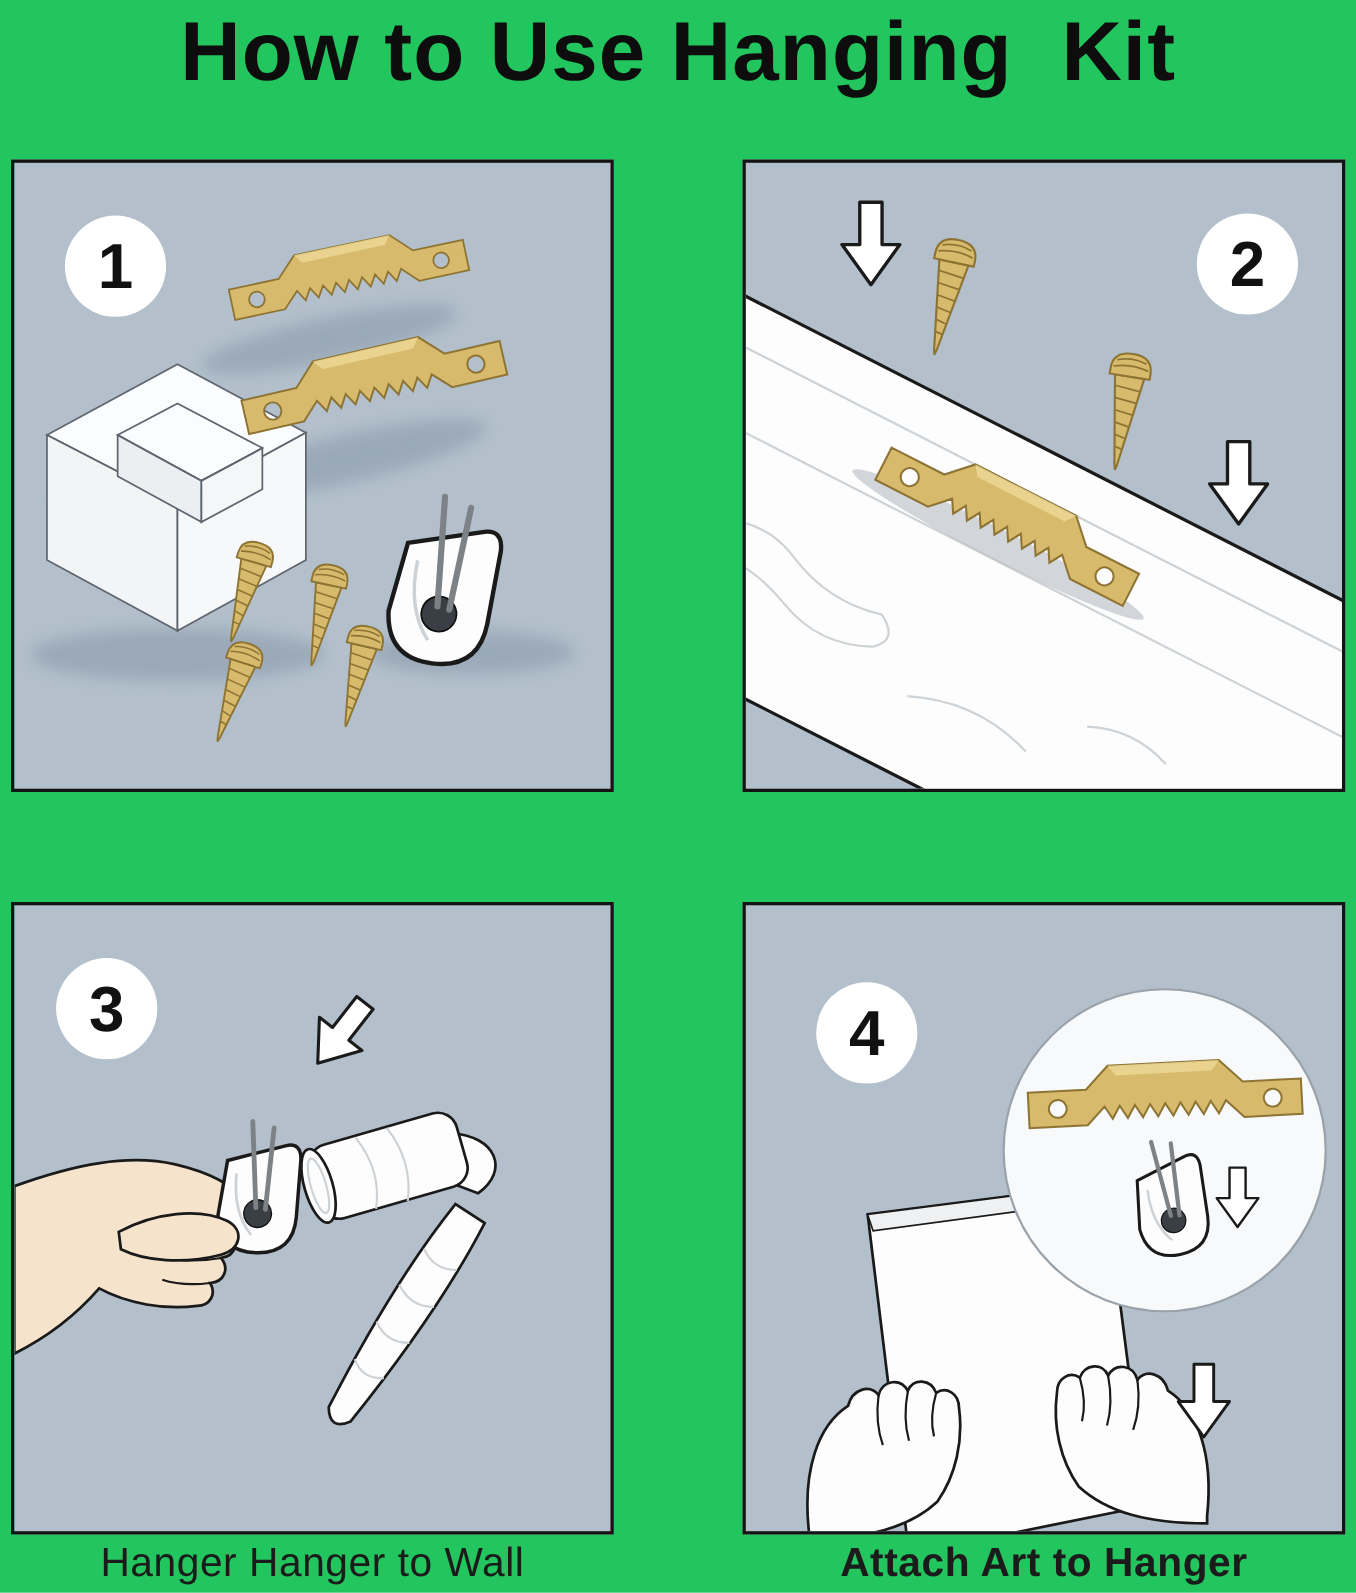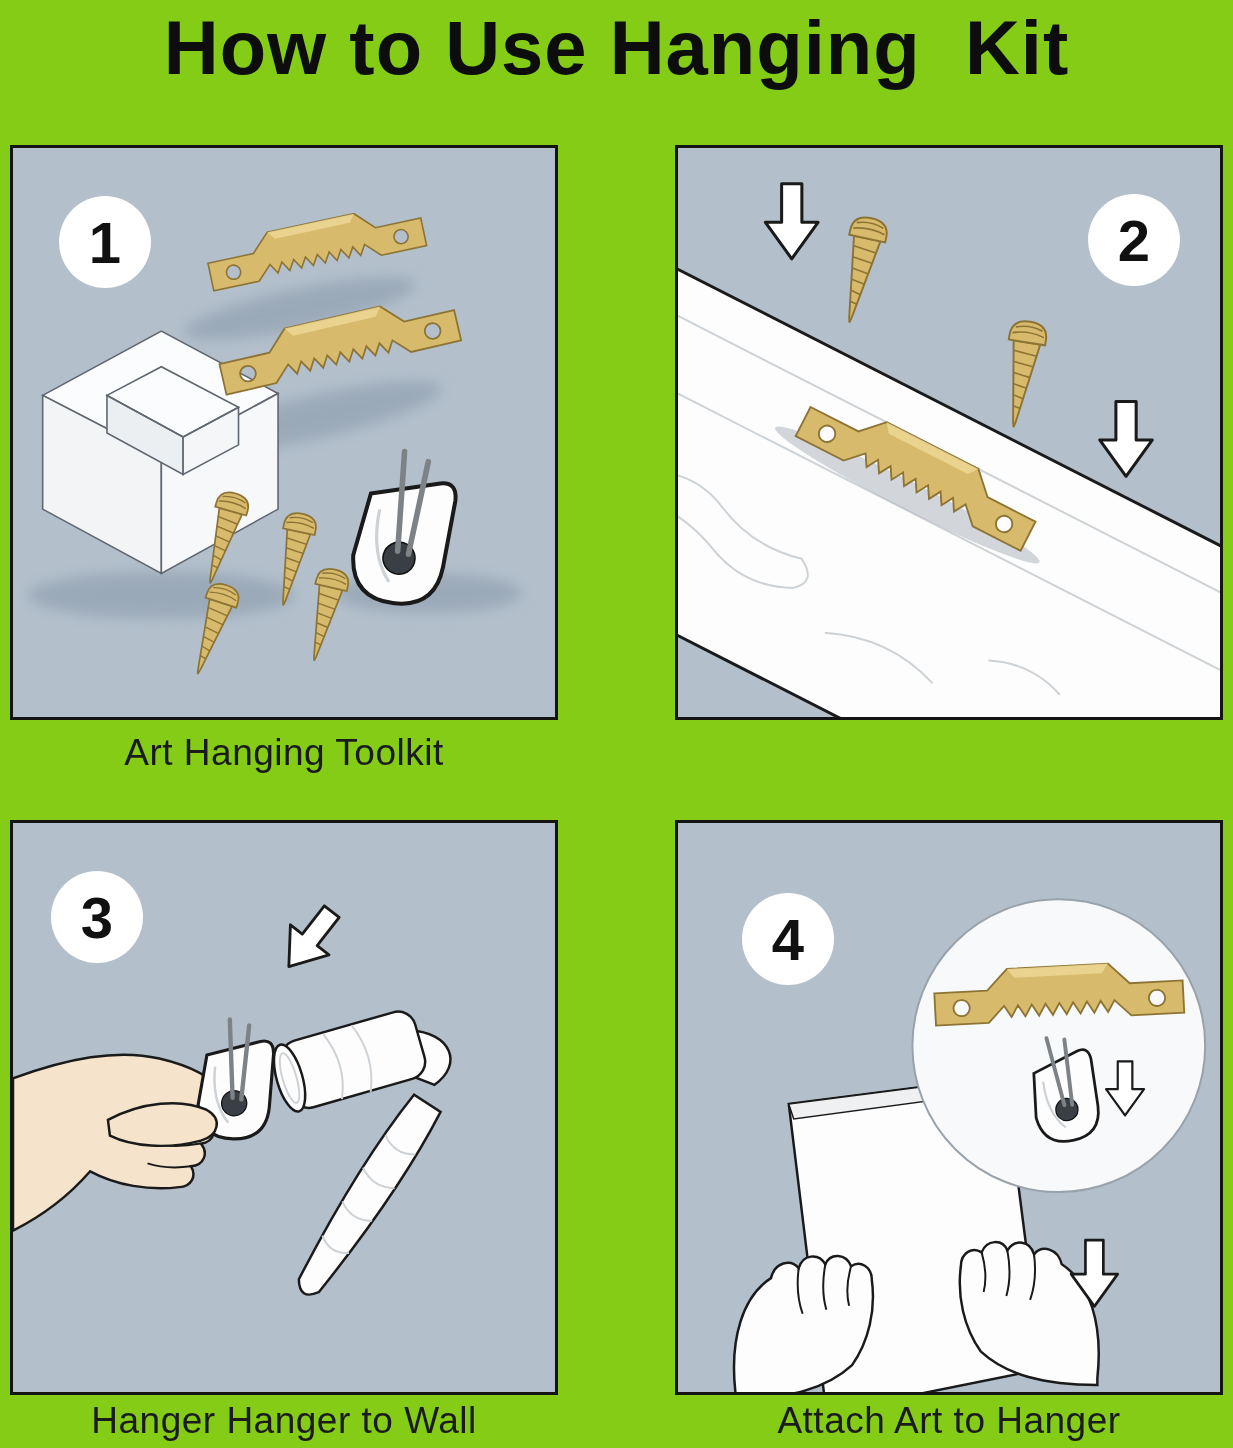--- a/index.html
+++ b/index.html
@@ -4,21 +4,21 @@
 <style>
   :root{
     --panel-bg:#b3c0cc;
     --brass:#d7ba6c;
     --brass-dark:#8d7434;
     --outline:#1a1a1a;
     --skin:#f5e3cc;
   }
   *{margin:0;padding:0;}
   body{background:#ffffff;font-family:"Liberation Sans", sans-serif;}
-  .page{position:relative;width:1233px;height:1448px;background:#84cc16;overflow:hidden;}
+  .page{position:relative;width:1233px;height:1448px;background:#22c55e;overflow:hidden;}
   .title{
     position:absolute;top:4px;left:0;width:1233px;text-align:center;
     font-size:76px;font-weight:600;color:#0d0d0d;letter-spacing:1px;white-space:pre;
   }
   .panel{
     position:absolute;width:548px;height:575px;background:var(--panel-bg);
     border:3px solid #141414;box-sizing:border-box;overflow:hidden;
   }
   .panel svg{display:block;width:100%;height:100%;}
   .p1{left:10px;top:145px;}
@@ -34,21 +34,21 @@
   .b2{left:410px;top:46px;}
   .b3{left:38px;top:48px;}
   .b4{left:64px;top:70px;}
   .caption{
     position:absolute;width:548px;text-align:center;
     font-size:37px;color:#1b1b1b;letter-spacing:.5px;
   }
   .c1{left:10px;top:732px;}
   .c2{left:675px;top:732px;}
   .c3{left:10px;top:1400px;}
-  .c4{left:675px;top:1400px;}
+  .c4{left:675px;top:1400px;font-weight:bold;}
   
   .brass-part{fill:var(--brass);stroke:var(--brass-dark);stroke-width:1.6;}
   .brass-line{fill:none;stroke:var(--brass-dark);stroke-width:1.3;}
   .brass-hi{fill:#ecd795;stroke:none;}
   .white-part{fill:#fdfdfd;stroke:var(--outline);stroke-width:2.5;}
   .white-thin{fill:#eef0f2;stroke:var(--outline);stroke-width:1.5;}
   .skin-part{fill:var(--skin);stroke:var(--outline);stroke-width:2.5;}
   .detail{fill:none;stroke:#cdd2d6;stroke-width:2;}
   .fine{fill:none;stroke:var(--outline);stroke-width:2;}
   .box-face{stroke:#5f6670;stroke-width:1.6;}
@@ -250,17 +250,16 @@
       </g>
       <g transform="translate(392,418)">
         <use href="#arrowd" width="58" height="76"></use>
       </g>
     </svg>
     <div class="badge b4">
       <span>4</span>
     </div>
   </div>
 
-  <div class="caption c1">Art Hanging Toolkit</div>
   <div class="caption c3">Hanger Hanger to Wall</div>
   <div class="caption c4">Attach Art to Hanger</div>
 
 </div>
 
 </body></html>

